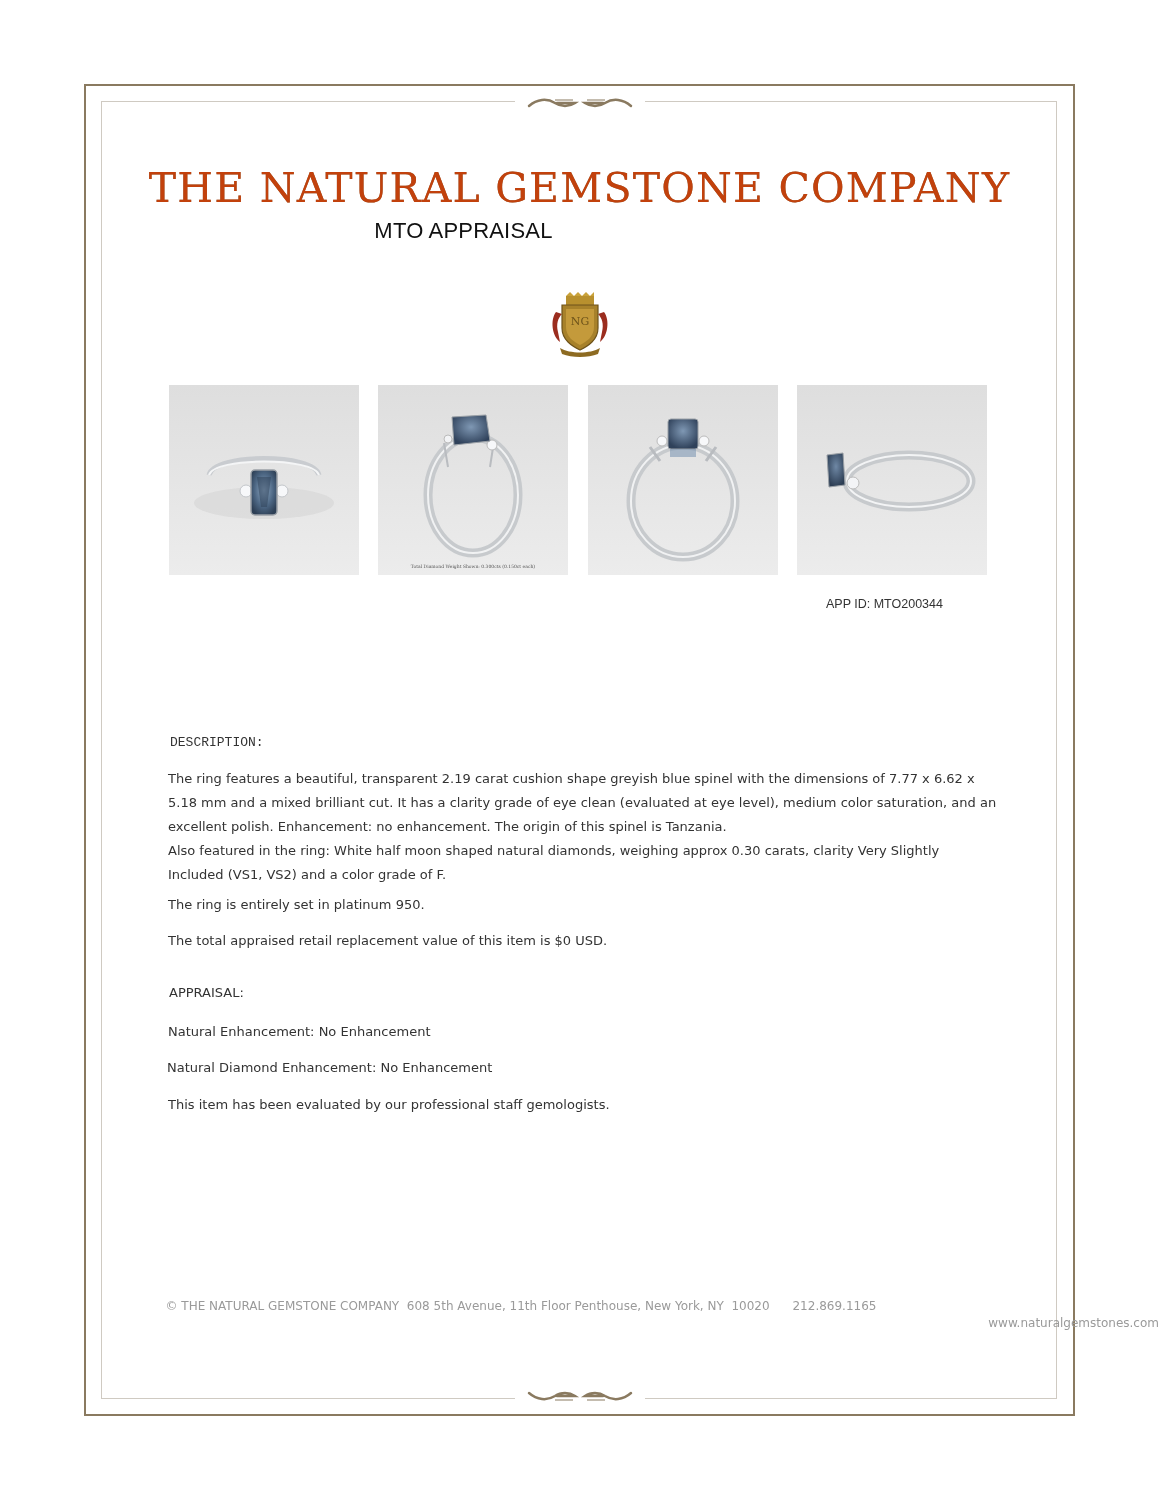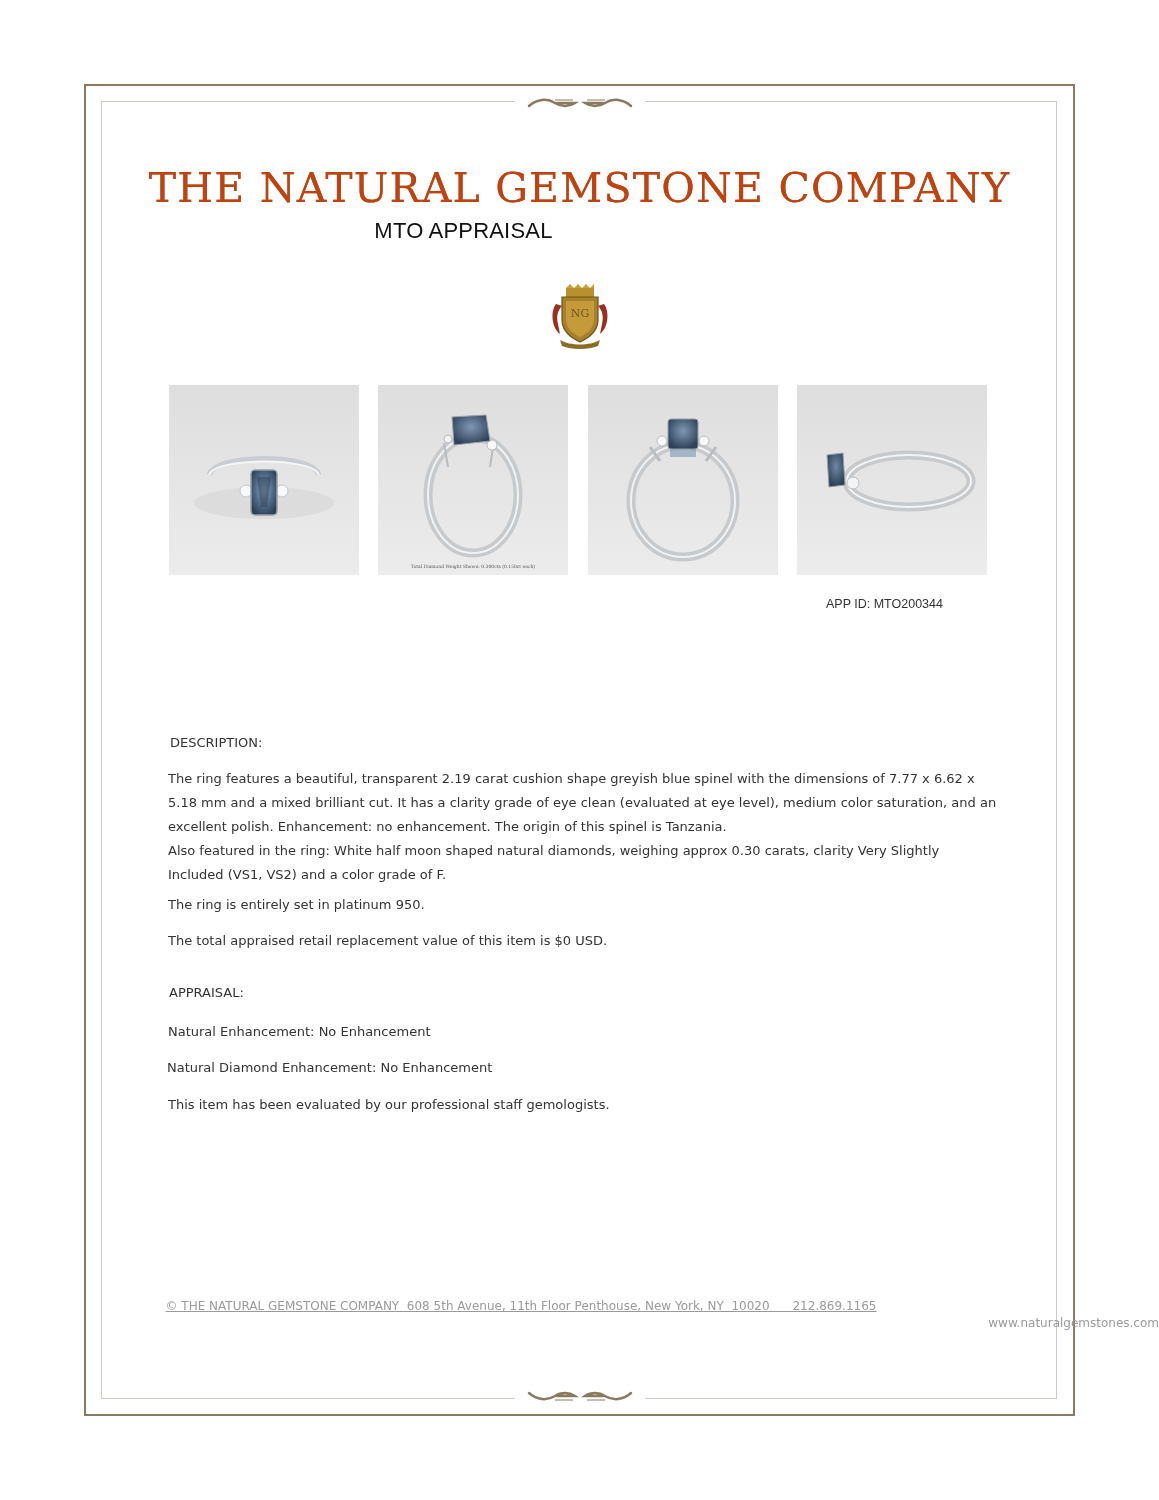--- a/index.html
+++ b/index.html
@@ -12,21 +12,21 @@
   .flourish { position: absolute; left: 515px; width: 130px; height: 22px; background: #ffffff; }
   .flourish.top { top: 91px; }
   .flourish.bottom { top: 1386px; }
   .flourish svg { display: block; }
   .title { position: absolute; left: 0; width: 1159px; top: 164px; text-align: center;
            font-family: "DejaVu Serif", serif; font-size: 41px; letter-spacing: 1.2px;
            color: #c2410c; font-weight: normal; margin: 0; white-space: nowrap;
            text-shadow: 0 0 0.5px #8a7a60; }
   .subtitle { position: absolute; left: 0; width: 927px; top: 218px; text-align: center;
               font-family: "Liberation Sans", sans-serif; font-size: 22px; color: #111; letter-spacing: 0.2px; }
-  .crest { position: absolute; left: 548px; top: 284px; width: 64px; height: 66px; }
+  .crest { position: absolute; left: 548px; top: 292px; width: 64px; height: 66px; }
   .gallery { position: absolute; top: 385px; left: 169px; width: 819px; height: 190px; }
   .photo { position: absolute; top: 0; width: 190px; height: 190px; background: #e4e4e4;
            overflow: hidden; }
   .photo svg { display: block; }
   .photo .caption { position: absolute; bottom: 6px; left: 0; width: 100%; text-align: center;
                     font-family: "DejaVu Serif", serif; font-size: 4.5px; color: #555; }
   .app-id { position: absolute; left: 826px; top: 597px; font-family: Liberation Sans, sans-serif;
             font-size: 12.5px; color: #333; }
   .section-label { position: absolute; left: 170px; font-size: 13px; color: #333; }
   .para { position: absolute; left: 168px; width: 830px; font-size: 13px; line-height: 24px; color: #333; margin: 0; }
@@ -145,32 +145,32 @@
       <ellipse cx="112" cy="96" rx="62" ry="26" fill="none" stroke="#c7cacd" stroke-width="9"></ellipse>
       <ellipse cx="112" cy="96" rx="62" ry="26" fill="none" stroke="#f3f4f5" stroke-width="2"></ellipse>
       <circle cx="56" cy="98" r="6" fill="#f3f4f6" stroke="#bbb"></circle>
       <path d="M30 70 L46 68 L48 100 L32 102 Z" fill="url(#gem4)" stroke="#9aa0a6"></path>
     </svg>
   </div>
 </div>
 
 <div class="app-id">APP ID: MTO200344</div>
 
-<div class="section-label" style="top:735px;">DESCRIPTION:</div>
+<div class="section-label" style="top:735px;font-family:Liberation Mono, monospace;">DESCRIPTION:</div>
 <p class="para" style="top:767px;">The ring features a beautiful, transparent 2.19 carat cushion shape greyish blue spinel with the dimensions of 7.77 x 6.62 x 5.18 mm and a mixed brilliant cut. It has a clarity grade of eye clean (evaluated at eye level), medium color saturation, and an excellent polish. Enhancement: no enhancement. The origin of this spinel is Tanzania.</p>
 <p class="para" style="top:839px;">Also featured in the ring: White half moon shaped natural diamonds, weighing approx 0.30 carats, clarity Very Slightly Included (VS1, VS2) and a color grade of F.</p>
 <p class="para" style="top:893px;">The ring is entirely set in platinum 950.</p>
 <p class="para" style="top:929px;">The total appraised retail replacement value of this item is $0 USD.</p>
 
 <div class="section-label" style="top:985px; left:169px;">APPRAISAL:</div>
 <p class="para" style="top:1020px;">Natural Enhancement: No Enhancement</p>
 <p class="para" style="top:1056px; left:167px;">Natural Diamond Enhancement: No Enhancement</p>
 <p class="para" style="top:1093px;">This item has been evaluated by our professional staff gemologists.</p>
 
-<div style="position:absolute; left:0; width:1042px; top:1299px; text-align:center; font-size:12px; color:#9a9a9a; white-space:pre;text-decoration:underline;">© THE NATURAL GEMSTONE COMPANY  608 5th Avenue, 11th Floor Penthouse, New York, NY  10020      212.869.1165</div>
+<div style="position:absolute; left:0; width:1042px; top:1299px; text-align:center; font-size:12px; color:#9a9a9a; white-space:pre;">© THE NATURAL GEMSTONE COMPANY  608 5th Avenue, 11th Floor Penthouse, New York, NY  10020      212.869.1165</div>
 <div style="position:absolute; left:0; width:1159px; top:1316px; text-align:right; font-size:12px; color:#9a9a9a;">www.naturalgemstones.com</div>
 
 <div class="flourish bottom">
   <svg width="130" height="22" viewBox="0 0 130 22">
     <path d="M14 7 C22 14, 32 15, 40 10 C46 6, 54 6, 60 10 L42 10" fill="none" stroke="#8a7a60" stroke-width="2.5" stroke-linecap="round"></path>
     <path d="M116 7 C108 14, 98 15, 90 10 C84 6, 76 6, 70 10 L88 10" fill="none" stroke="#8a7a60" stroke-width="2.5" stroke-linecap="round"></path>
     <path d="M40 14 L58 14 M72 14 L90 14" stroke="#8a7a60" stroke-width="1.2"></path>
   </svg>
 </div>
 

